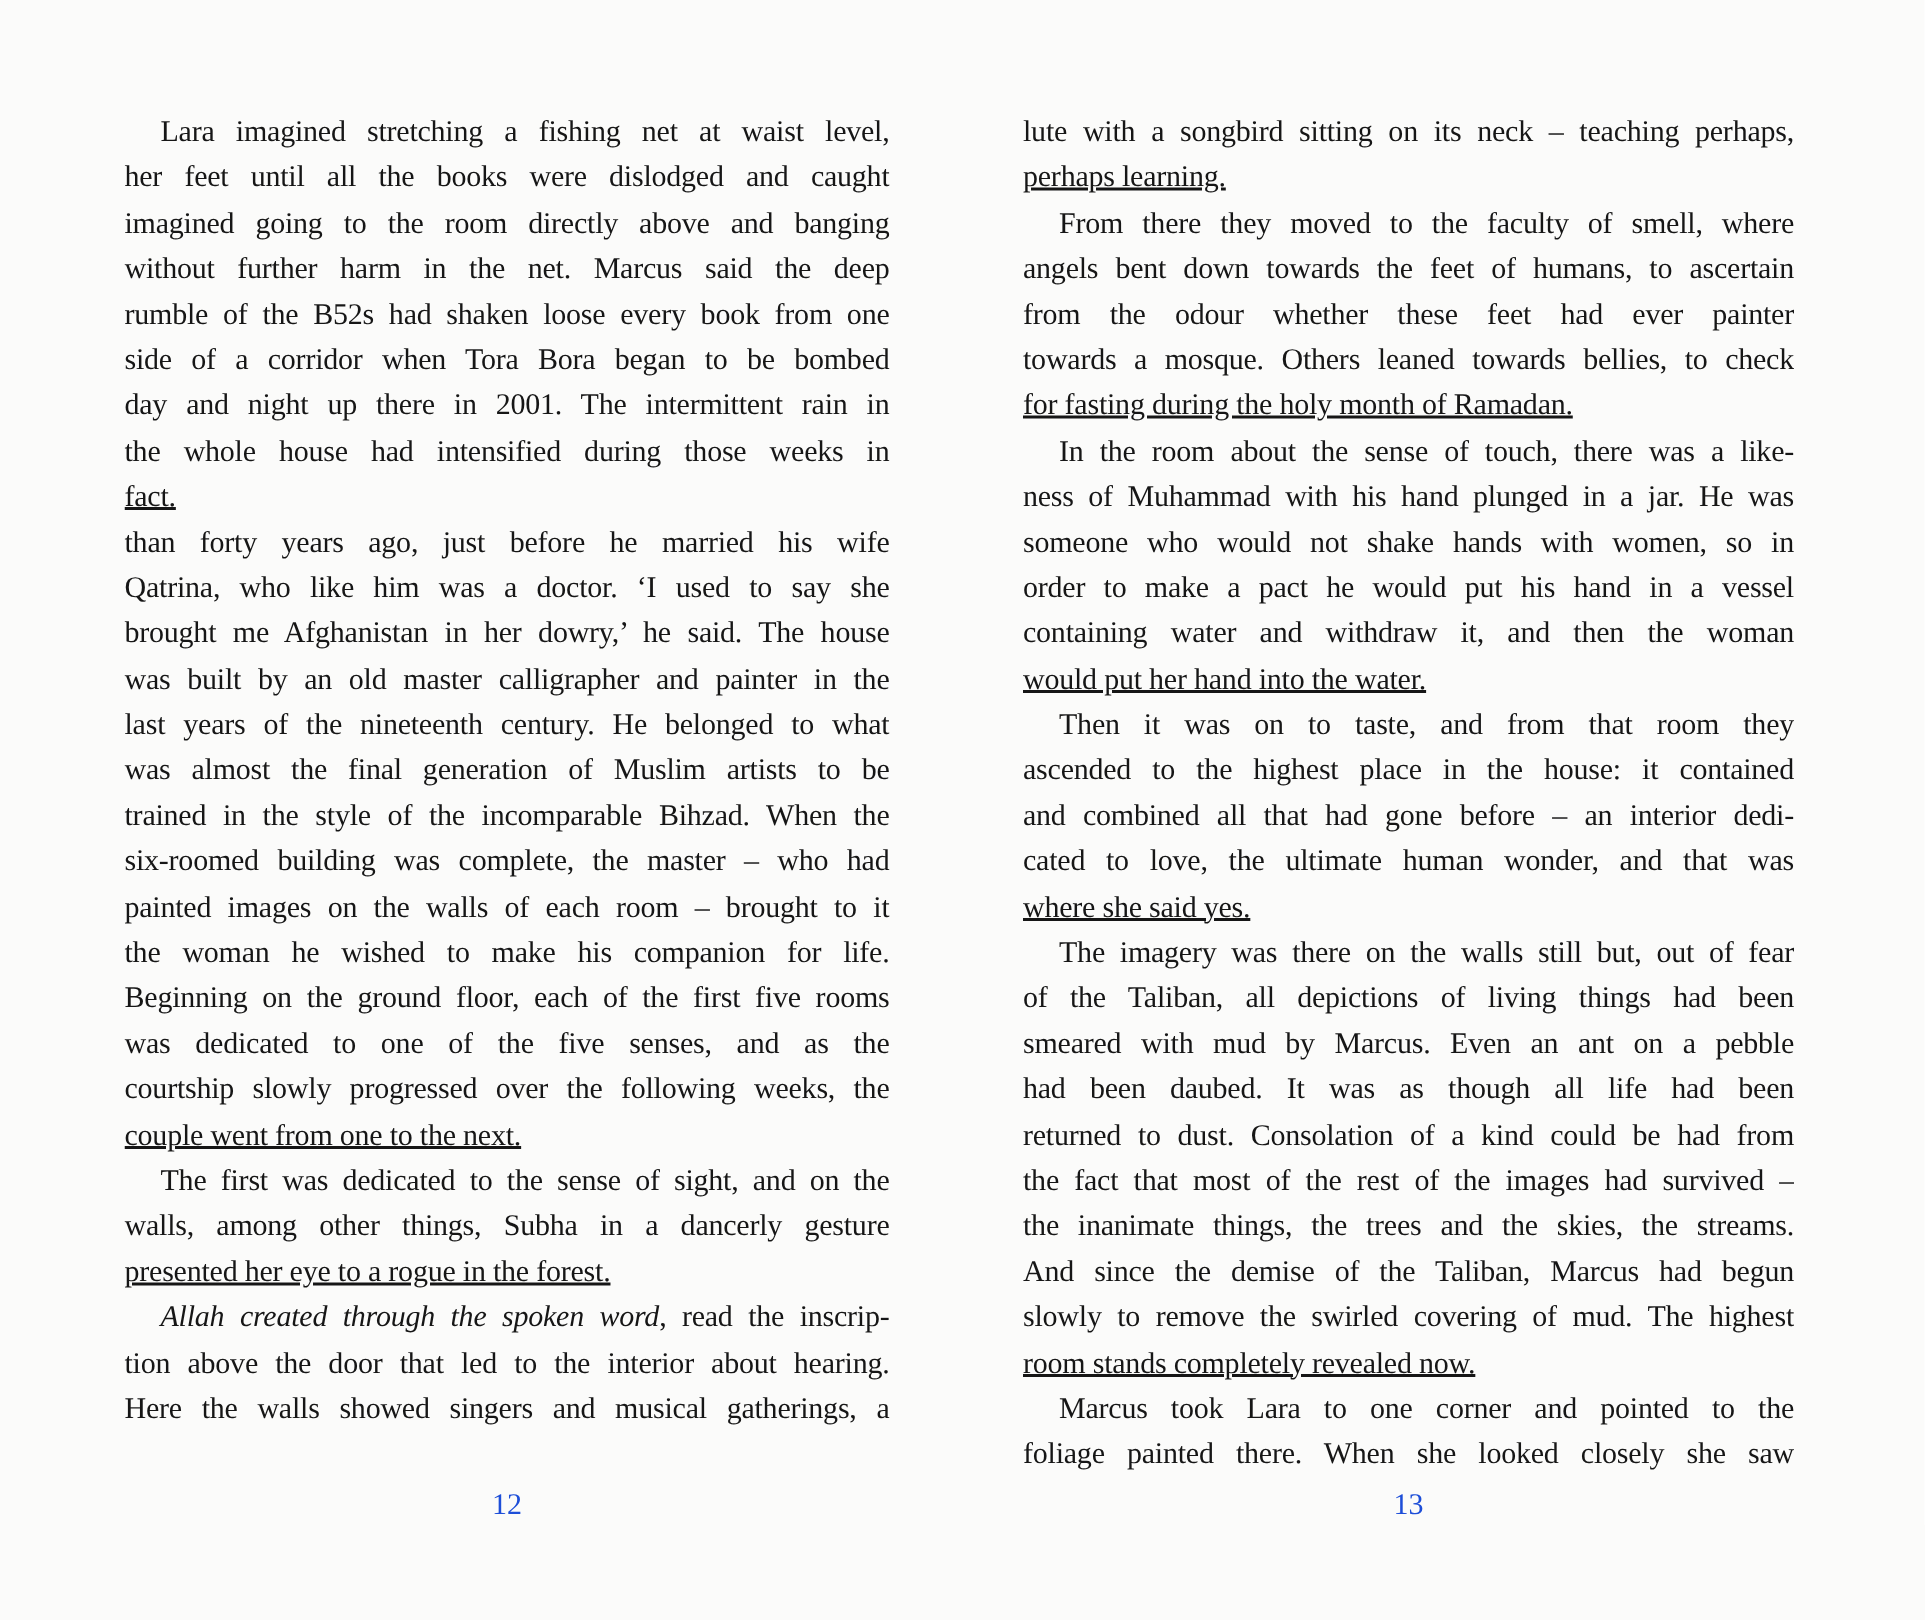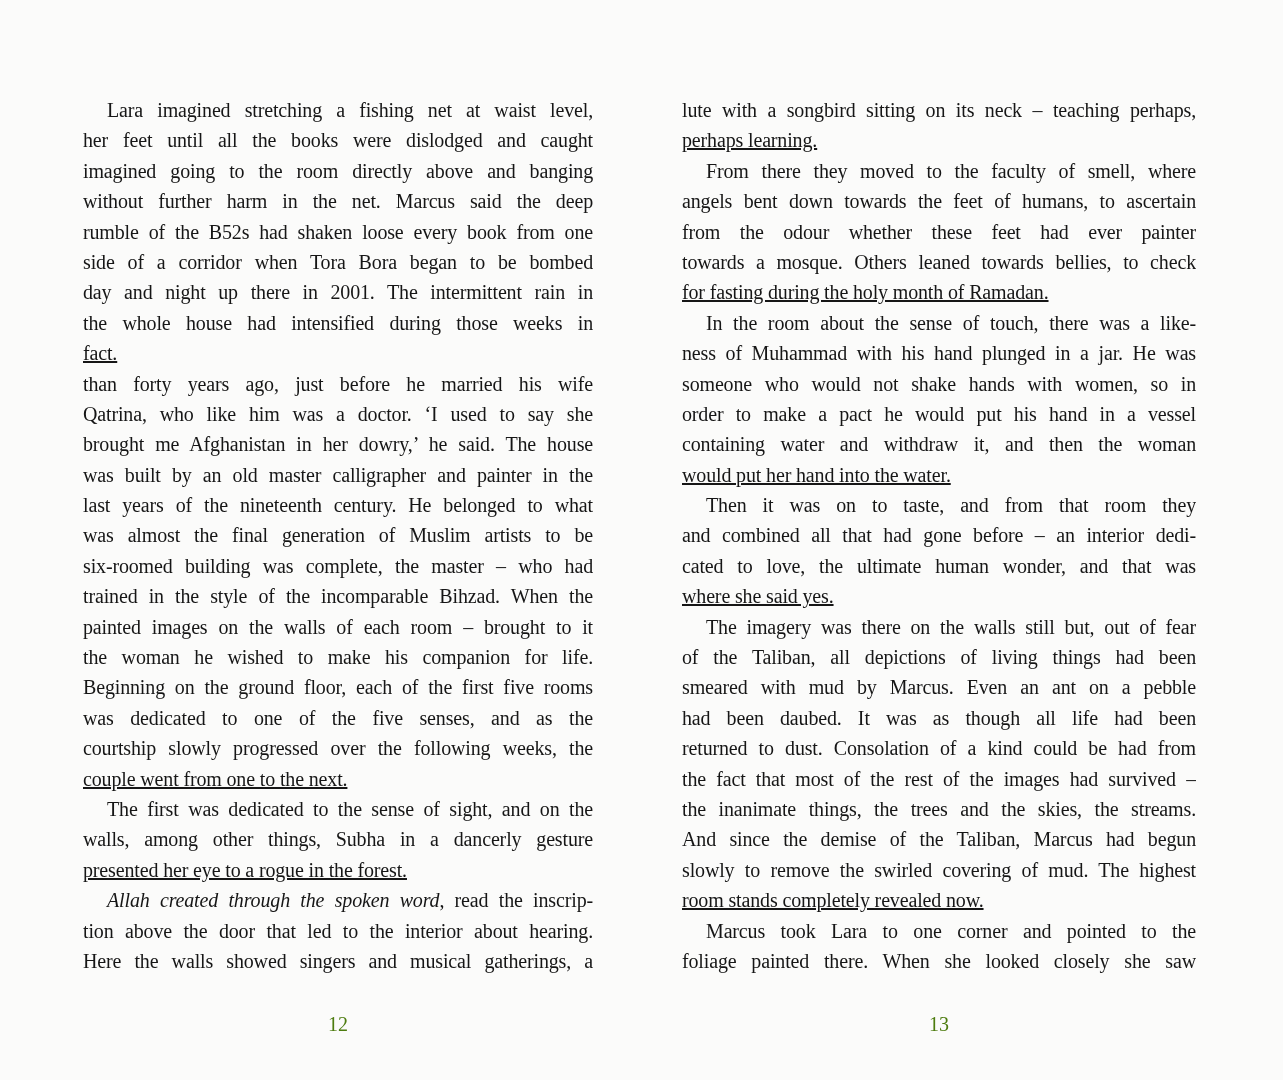--- a/index.html
+++ b/index.html
@@ -15,41 +15,40 @@
     overflow: hidden;
     font-family: "Liberation Serif", "DejaVu Serif", serif;
     color: #161616;
   }
   .col {
     position: absolute;
     top: 73px;
     font-size: 20px;
     line-height: 30.4px;
     letter-spacing: -0.15px;
-    margin-top: 22px;
   }
   .col-left  { left: 83px;  width: 510px; }
   .col-right { left: 682px; width: 514px; }
   .line {
     height: 30.4px;
     overflow: hidden;
     text-align: justify;
     text-align-last: justify;
   }
   .line.para-end { text-align-last: left; text-decoration: underline; }
   .line.indent   { padding-left: 24px; }
   .it { font-style: italic; }
   .pagenum {
     position: absolute;
-    top: 1009px;
+    top: 988px;
     width: 100px;
     text-align: center;
     font-size: 20px;
     line-height: 30px;
-    color: #4d7c0f;
+    color: #1d4ed8;
   }
   .pagenum-left  { left: 288px; }
   .pagenum-right { left: 889px; text-align: center; }
 </style>
 </head>
 <body>
 
 <div class="spread">
   <div class="col col-left">
       <div class="line indent"><span>Lara imagined stretching a fishing net at waist level,</span></div>
@@ -60,22 +59,22 @@
       <div class="line"><span>side of a corridor when Tora Bora began to be bombed</span></div>
       <div class="line"><span>day and night up there in 2001. The intermittent rain in</span></div>
       <div class="line"><span>the whole house had intensified during those weeks in</span></div>
       <div class="line para-end"><span>fact.</span></div>
       <div class="line"><span>than forty years ago, just before he married his wife</span></div>
       <div class="line"><span>Qatrina, who like him was a doctor. ‘I used to say she</span></div>
       <div class="line"><span>brought me Afghanistan in her dowry,’ he said. The house</span></div>
       <div class="line"><span>was built by an old master calligrapher and painter in the</span></div>
       <div class="line"><span>last years of the nineteenth century. He belonged to what</span></div>
       <div class="line"><span>was almost the final generation of Muslim artists to be</span></div>
+      <div class="line"><span>trained in the style of the incomparable Bihzad. When the</span></div>
       <div class="line"><span>six-roomed building was complete, the master – who had</span></div>
-      <div class="line"><span>trained in the style of the incomparable Bihzad. When the</span></div>
       <div class="line"><span>painted images on the walls of each room – brought to it</span></div>
       <div class="line"><span>the woman he wished to make his companion for life.</span></div>
       <div class="line"><span>Beginning on the ground floor, each of the first five rooms</span></div>
       <div class="line"><span>was dedicated to one of the five senses, and as the</span></div>
       <div class="line"><span>courtship slowly progressed over the following weeks, the</span></div>
       <div class="line para-end"><span>couple went from one to the next.</span></div>
       <div class="line indent"><span>The first was dedicated to the sense of sight, and on the</span></div>
       <div class="line"><span>walls, among other things, Subha in a dancerly gesture</span></div>
       <div class="line para-end"><span>presented her eye to a rogue in the forest.</span></div>
       <div class="line indent"><span class="it">Allah created through the spoken word</span><span>, read the inscrip-</span></div>
@@ -90,20 +89,21 @@
       <div class="line"><span>from the odour whether these feet had ever painter</span></div>
       <div class="line"><span>towards a mosque. Others leaned towards bellies, to check</span></div>
       <div class="line para-end"><span>for fasting during the holy month of Ramadan.</span></div>
       <div class="line indent"><span>In the room about the sense of touch, there was a like-</span></div>
       <div class="line"><span>ness of Muhammad with his hand plunged in a jar. He was</span></div>
       <div class="line"><span>someone who would not shake hands with women, so in</span></div>
       <div class="line"><span>order to make a pact he would put his hand in a vessel</span></div>
       <div class="line"><span>containing water and withdraw it, and then the woman</span></div>
       <div class="line para-end"><span>would put her hand into the water.</span></div>
       <div class="line indent"><span>Then it was on to taste, and from that room they</span></div>
+      <div class="line"><span>ascended to the highest place in the house: it contained</span></div>
       <div class="line"><span>and combined all that had gone before – an interior dedi-</span></div>
       <div class="line"><span>cated to love, the ultimate human wonder, and that was</span></div>
       <div class="line para-end"><span>where she said yes.</span></div>
       <div class="line indent"><span>The imagery was there on the walls still but, out of fear</span></div>
       <div class="line"><span>of the Taliban, all depictions of living things had been</span></div>
       <div class="line"><span>smeared with mud by Marcus. Even an ant on a pebble</span></div>
       <div class="line"><span>had been daubed. It was as though all life had been</span></div>
       <div class="line"><span>returned to dust. Consolation of a kind could be had from</span></div>
       <div class="line"><span>the fact that most of the rest of the images had survived –</span></div>
       <div class="line"><span>the inanimate things, the trees and the skies, the streams.</span></div>

